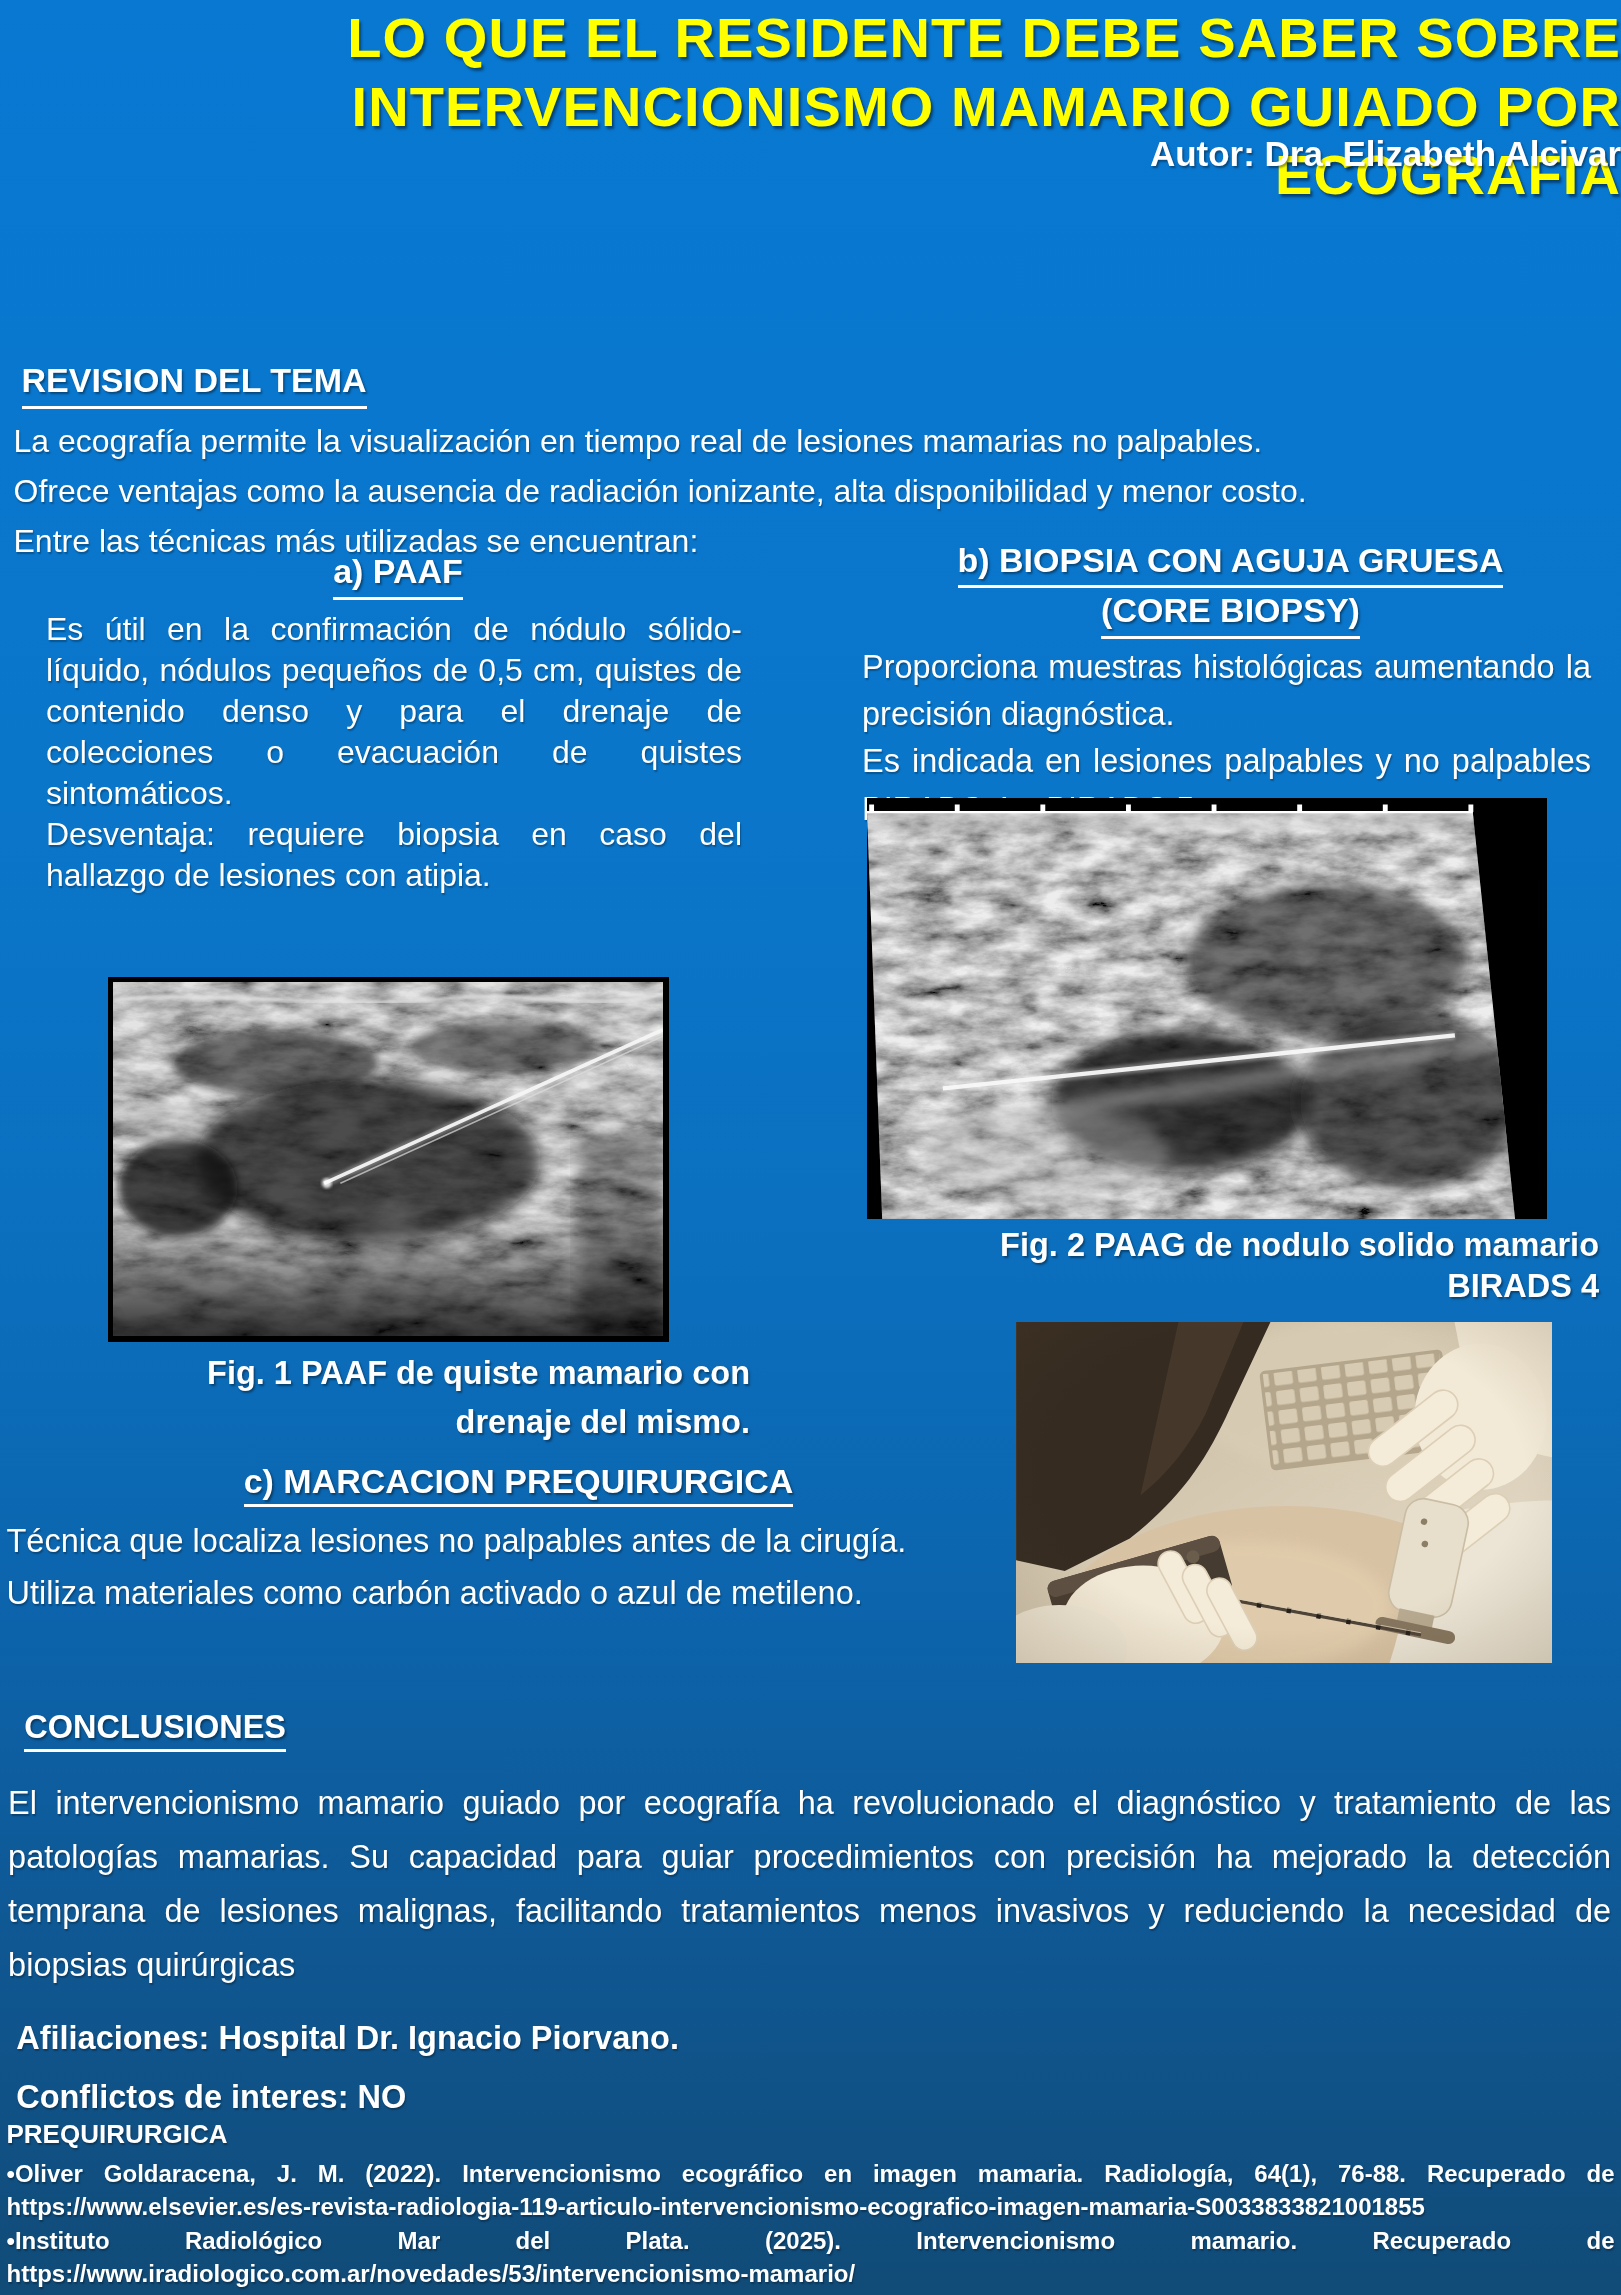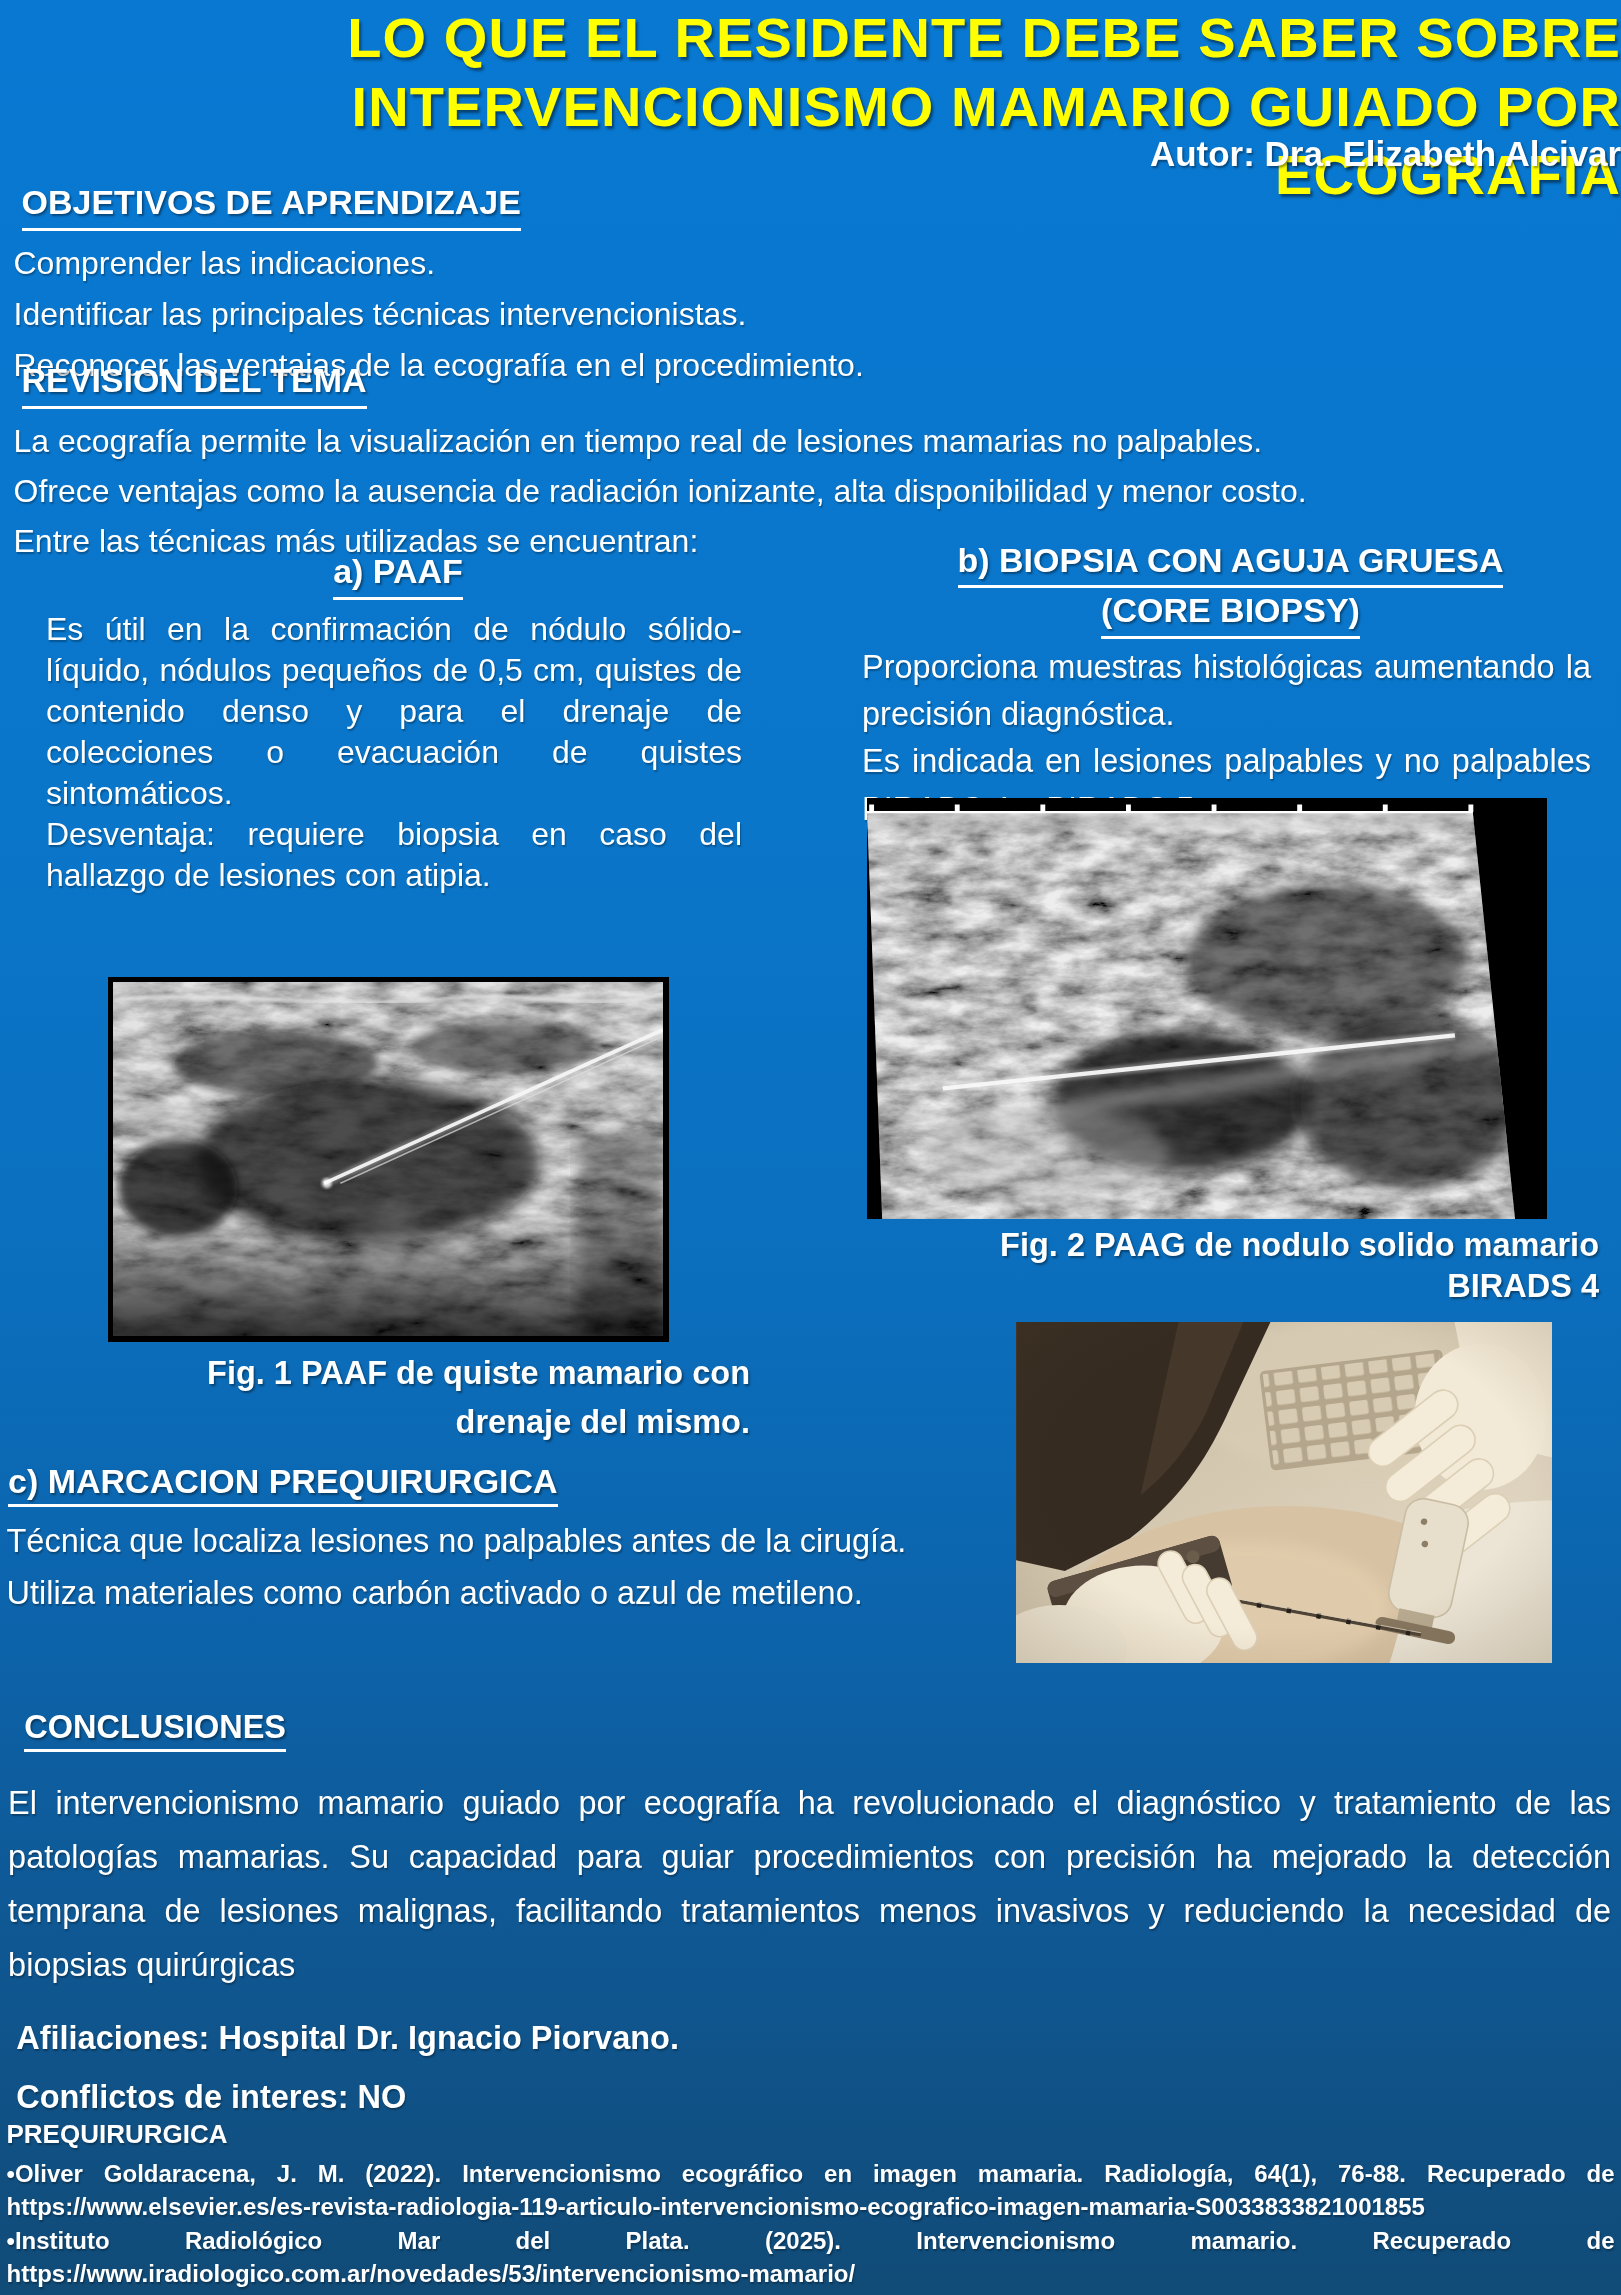--- a/index.html
+++ b/index.html
@@ -51,21 +51,21 @@
   .fig1{left:108px;top:977px;width:561px;height:365px;padding:0;box-sizing:border-box;border:5.4px solid #000;}
   .fig2{left:867px;top:798px;width:680px;height:421px;}
   .fig3{left:1016px;top:1322px;width:536px;height:341px;background:#cdbfa6;}
 
   .caption{font-size:32.5px;font-weight:bold;}
   .cap1{left:46px;top:1349px;width:696px;line-height:1.5;}
   .cap2{left:862px;top:1225px;width:729px;line-height:1.25;}
   .cap3{left:921px;top:1696px;width:699px;}
 
   .sec-c{left:0;top:1462px;width:1029px;font-size:32.5px;}
-  .sec-c .head{font-size:34px;font-weight:bold;margin-bottom:16.2px;}
+  .sec-c .head{font-size:34px;font-weight:bold;text-align:center;margin-bottom:16.2px;}
   .sec-c .line{margin:0 0 15px 6.5px;}
 
   .concl-head{left:16.2px;top:1709px;font-size:32.5px;font-weight:bold;}
   .concl-text{left:8.1px;top:1777px;width:1603px;font-size:32.5px;line-height:1.66;}
 
   .affil{left:16.2px;top:2016px;width:1571px;font-size:32.5px;font-weight:bold;line-height:1.4;}
   .affil .line{margin-bottom:13px;}
 
   .biblio{left:6.5px;top:2119px;width:1608px;}
   .biblio .head{font-size:26px;font-weight:bold;margin-bottom:6.5px;}
@@ -75,26 +75,20 @@
 <body>
 
 <div class="poster">
 
   <div class="abs title ctr sh-title">
     <div>LO QUE EL RESIDENTE DEBE SABER SOBRE</div>
     <div>INTERVENCIONISMO MAMARIO GUIADO POR ECOGRAFIA</div>
   </div>
   <div class="abs author ctr sh-head">Autor: Dra. Elizabeth Alcivar.</div>
 
-  <section class="abs objectives sh-body">
-    <div class="head sh-head"><span class="ul">OBJETIVOS DE APRENDIZAJE</span></div>
-    <div class="line">Comprender las indicaciones.</div>
-    <div class="line">Identificar las principales técnicas intervencionistas.</div>
-    <div class="line">Reconocer las ventajas de la ecografía en el procedimiento.</div>
-  </section>
 
   <section class="abs revision sh-body">
     <div class="head sh-head"><span class="ul">REVISION DEL TEMA</span></div>
     <div class="line">La ecografía permite la visualización en tiempo real de lesiones mamarias no palpables.</div>
     <div class="line">Ofrece ventajas como la ausencia de radiación ionizante, alta disponibilidad y menor costo.</div>
     <div class="line">Entre las técnicas más utilizadas se encuentran:</div>
   </section>
 
   <section class="abs col-a sh-body">
     <div class="head sh-head"><span class="ul">a) PAAF</span></div>

